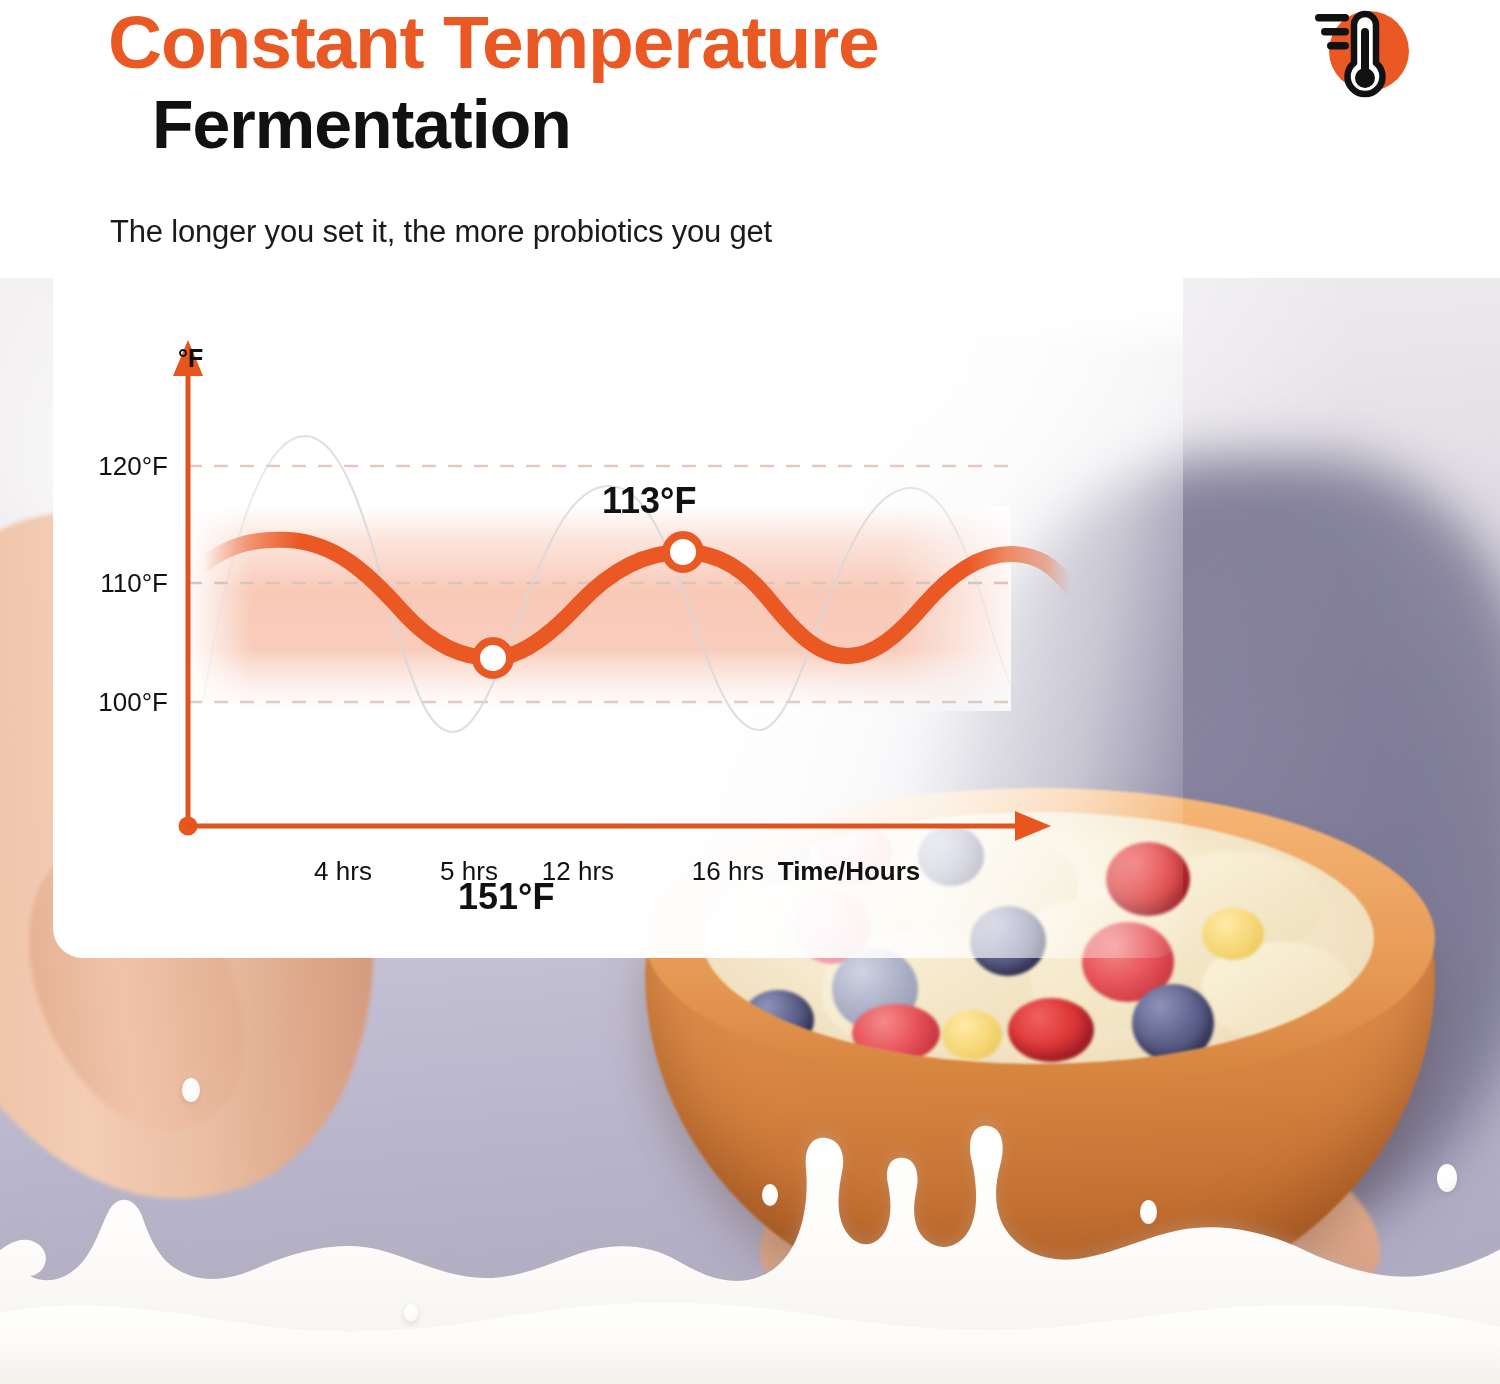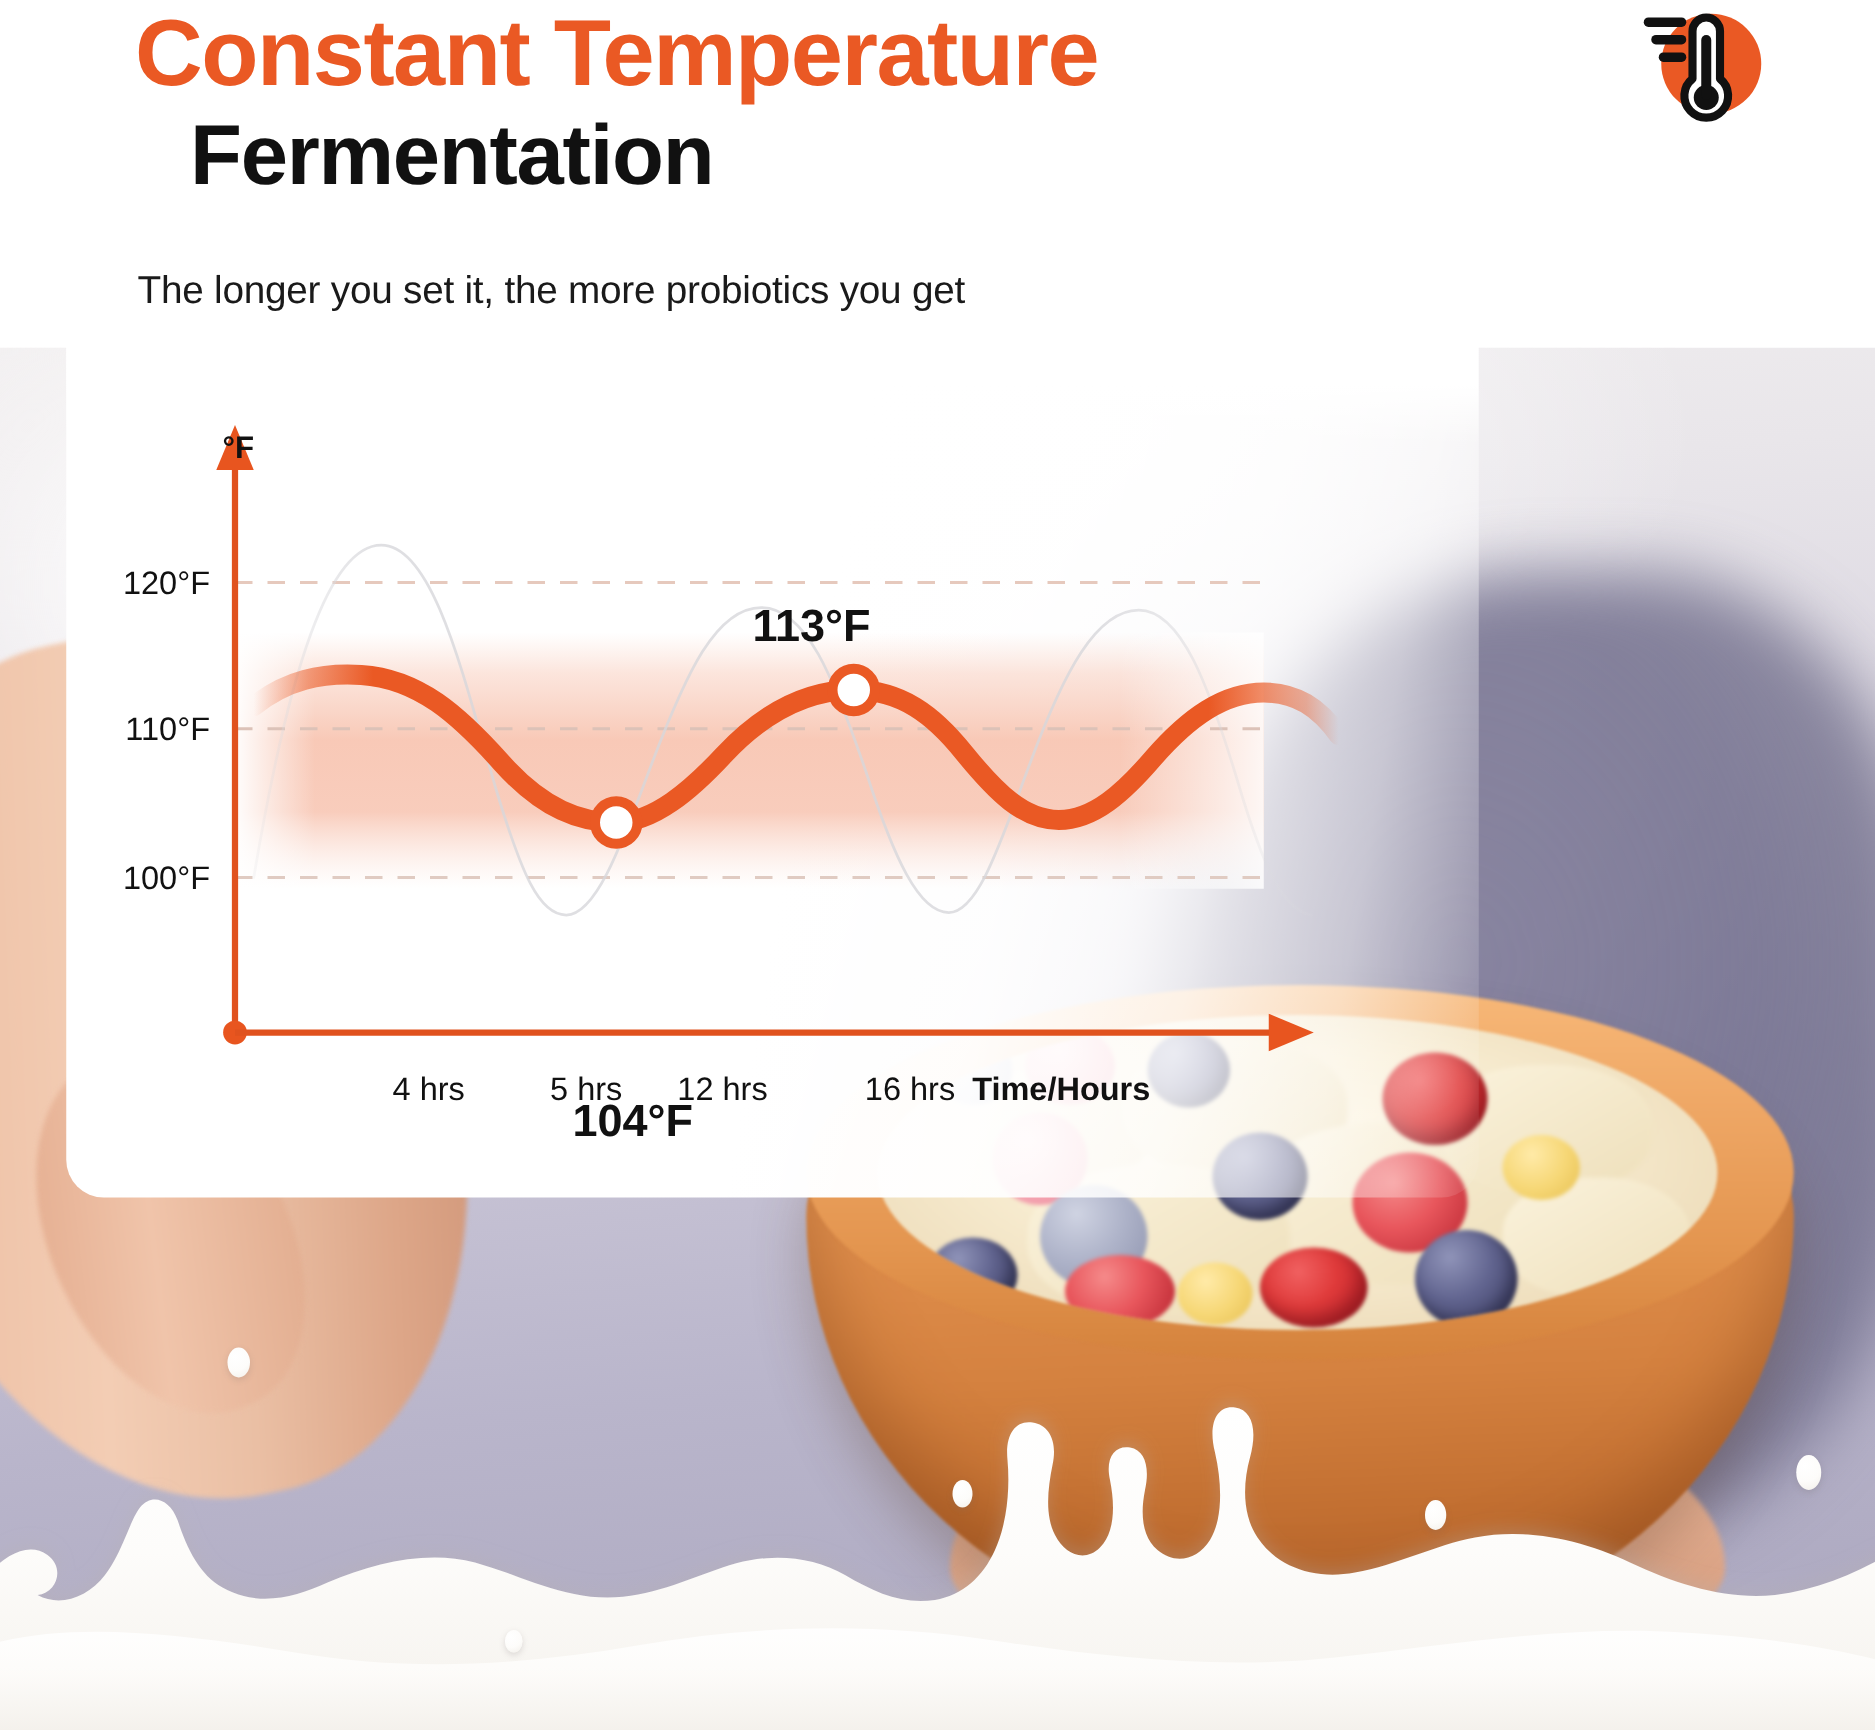--- a/index.html
+++ b/index.html
@@ -547,21 +547,21 @@
       <line x1="135" y1="590" x2="975" y2="590" stroke="#e0521e" stroke-width="5" stroke-linecap="butt"></line>
       <polygon points="998,590 962,575 962,605" fill="#e8551f"></polygon>
     </svg>
 
     <div class="axis-unit" style="left:125px; top:108px;">°F</div>
 
     <div class="ytick" style="left:-5px; top:215px;">120°F</div>
     <div class="ytick" style="left:-5px; top:332px;">110°F</div>
     <div class="ytick" style="left:-5px; top:451px;">100°F</div>
 
-    <div class="pt-label" style="left:405px; top:640px;">104°F</div>
+    <div class="pt-label" style="left:405px; top:640px;">151°F</div>
     <div class="pt-label" style="left:549px; top:244px;">113°F</div>
 
     <div class="xtick" style="left:215px; top:620px;">4 hrs</div>
     <div class="xtick" style="left:341px; top:620px;">5 hrs</div>
     <div class="xtick" style="left:450px; top:620px;">12 hrs</div>
     <div class="xtick" style="left:600px; top:620px;">16 hrs</div>
     <div class="xaxis-label" style="left:686px; top:620px;">Time/Hours</div>
   </div>
 
   <div class="header">

